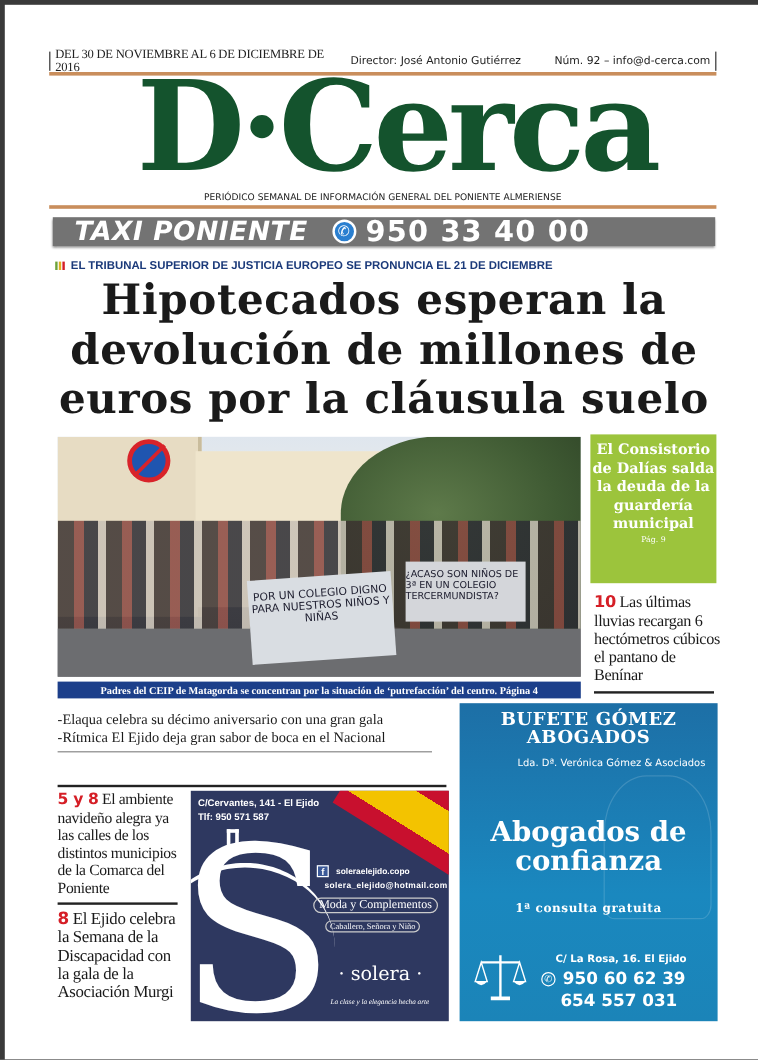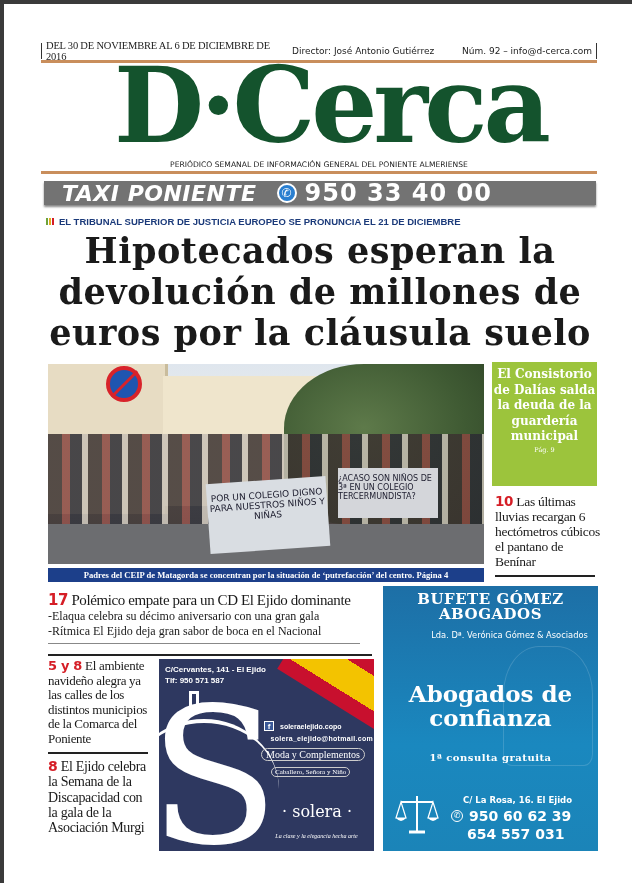--- a/index.html
+++ b/index.html
@@ -164,21 +164,20 @@
     <div>El Consistorio de Dalías salda la deuda de la guardería municipal</div>
     <div class="pg">Pág. 9</div>
   </div>
 
   <div class="brief-right">
     <span class="num-red">10</span><span> Las últimas lluvias recargan 6 hectómetros cúbicos el pantano de Benínar</span>
     <div class="rule"></div>
   </div>
 
   <div class="sports">
-    <div class="h"><span class="num-red">17</span><span> Polémico empate para un CD El Ejido dominante</span></div>
     <div class="sub">-Elaqua celebra su décimo aniversario con una gran gala</div>
     <div class="sub">-Rítmica El Ejido deja gran sabor de boca en el Nacional</div>
     <div class="rule"></div>
   </div>
   <div style="position:absolute;left:44px;top:650px;width:324px;height:1.5px;background:#222"></div>
 
   <div class="brief-l b1">
     <span class="num-red">5 y 8</span><span> El ambiente navideño alegra ya las calles de los distintos municipios de la Comarca del Poniente</span>
   </div>
   <div class="l-rule"></div>

